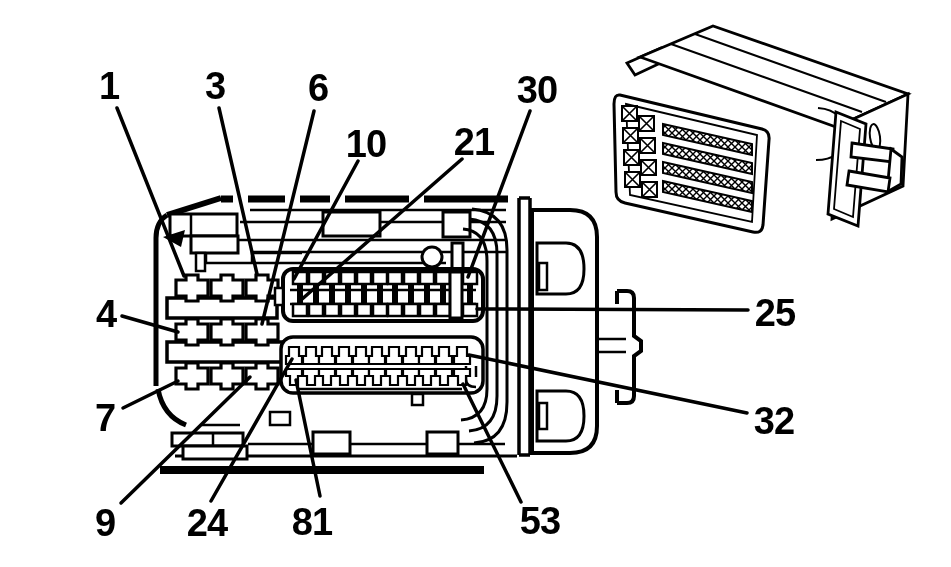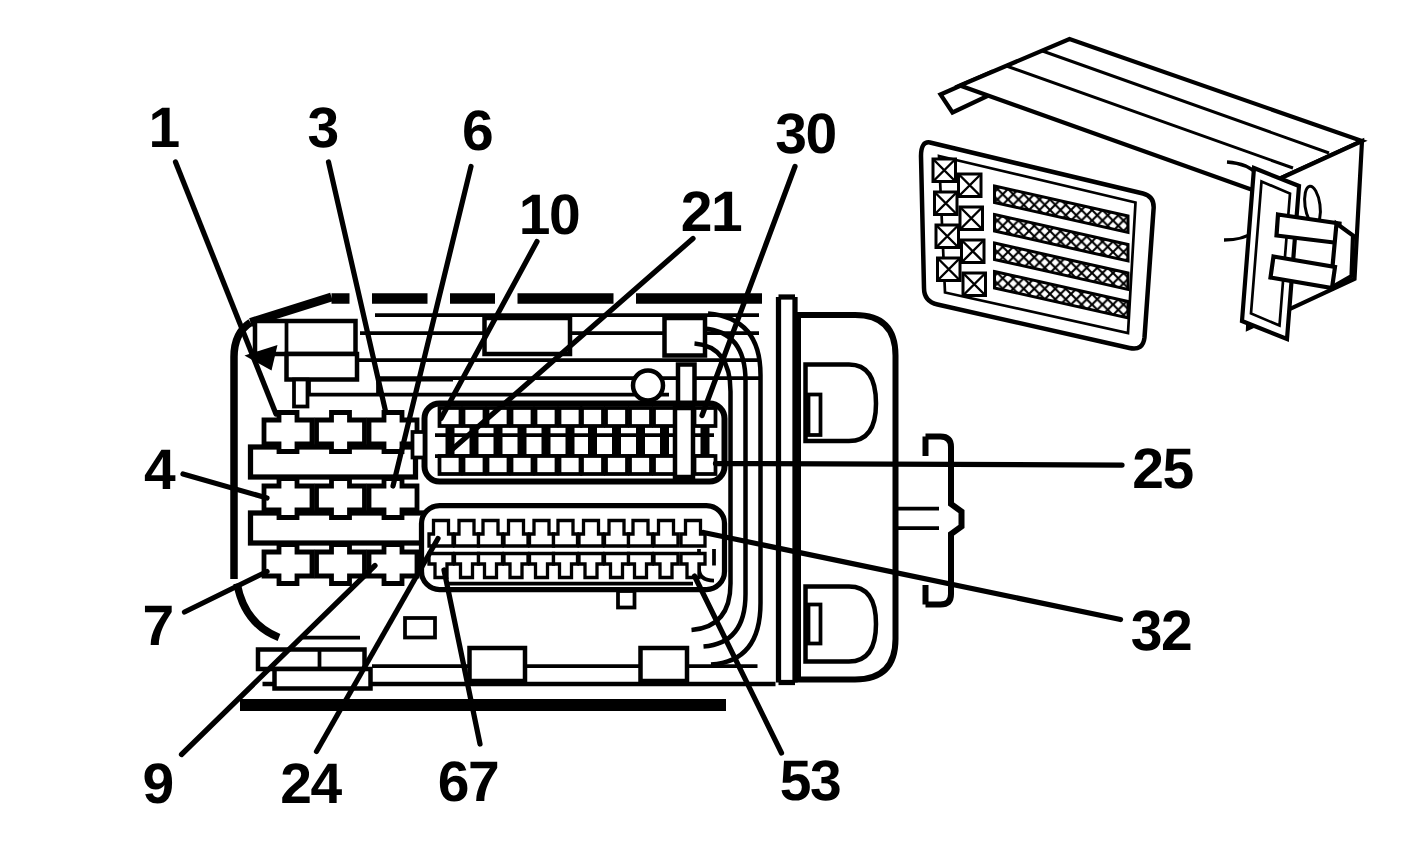--- a/index.html
+++ b/index.html
@@ -219,16 +219,16 @@
 <div class="callout" style="left:318px;top:88px">6</div>
 <div class="callout" style="left:366px;top:144px">10</div>
 <div class="callout" style="left:474px;top:142px">21</div>
 <div class="callout" style="left:537px;top:90px">30</div>
 <div class="callout" style="left:106px;top:314px">4</div>
 <div class="callout" style="left:775px;top:313px">25</div>
 <div class="callout" style="left:105px;top:418px">7</div>
 <div class="callout" style="left:774px;top:421px">32</div>
 <div class="callout" style="left:105px;top:523px">9</div>
 <div class="callout" style="left:207px;top:523px">24</div>
-<div class="callout" style="left:312px;top:522px">67</div>
+<div class="callout" style="left:312px;top:522px">81</div>
 <div class="callout" style="left:540px;top:521px">53</div>
 
 </div>
 
 </body></html>

